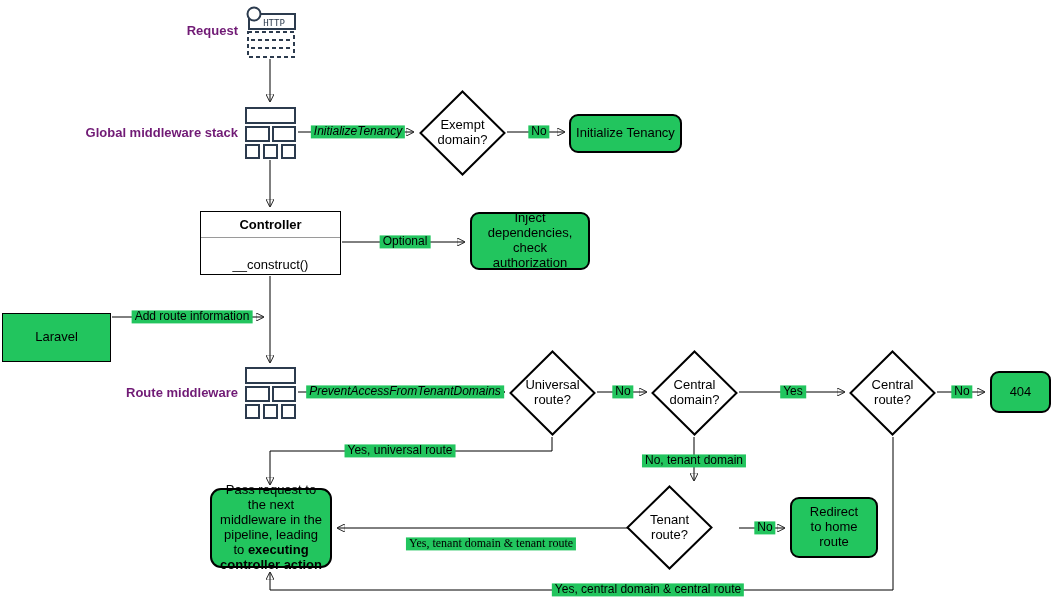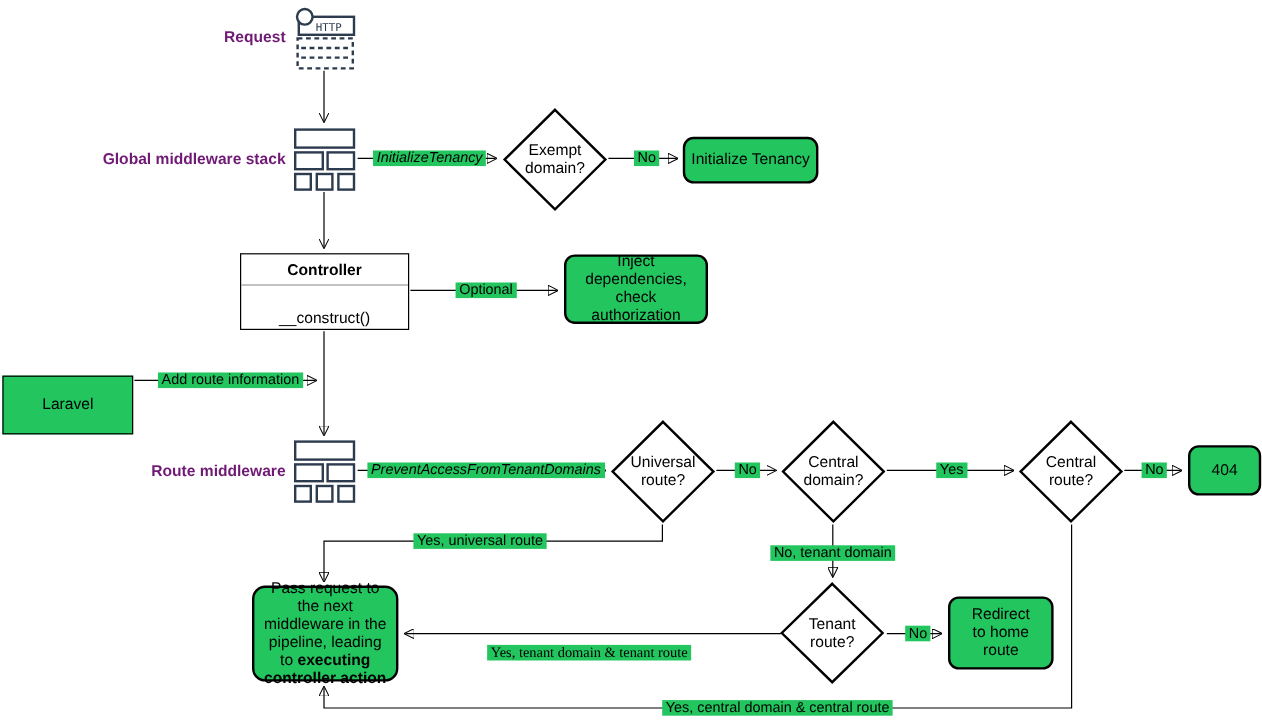--- a/index.html
+++ b/index.html
@@ -128,21 +128,21 @@
     <div class="lbl">Central domain?</div>
   </div>
 
   <div class="diamond" style="left:849px;top:350px;width:87px;height:86px;">
     <svg width="87" height="86" viewBox="0 0 87 86">
         <polygon points="43.5,1.5 85.5,43 43.5,84.5 1.5,43" fill="#fff" stroke="#000" stroke-width="2"></polygon>
       </svg>
     <div class="lbl">Central route?</div>
   </div>
 
-  <div class="diamond" style="left:650px;top:485px;width:87px;height:85px;">
+  <div class="diamond" style="left:626px;top:485px;width:87px;height:85px;">
     <svg width="87" height="85" viewBox="0 0 87 85">
         <polygon points="43.5,1.5 85.5,42.5 43.5,83.5 1.5,42.5" fill="#fff" stroke="#000" stroke-width="2"></polygon>
       </svg>
     <div class="lbl">Tenant route?</div>
   </div>
 
   <div class="shape rounded" style="left:569px;top:114px;width:113px;height:39px;">Initialize Tenancy</div>
 
   <div class="uml" style="left:200px;top:211px;width:141px;height:64px;">
     <div class="uml-header">Controller</div>

